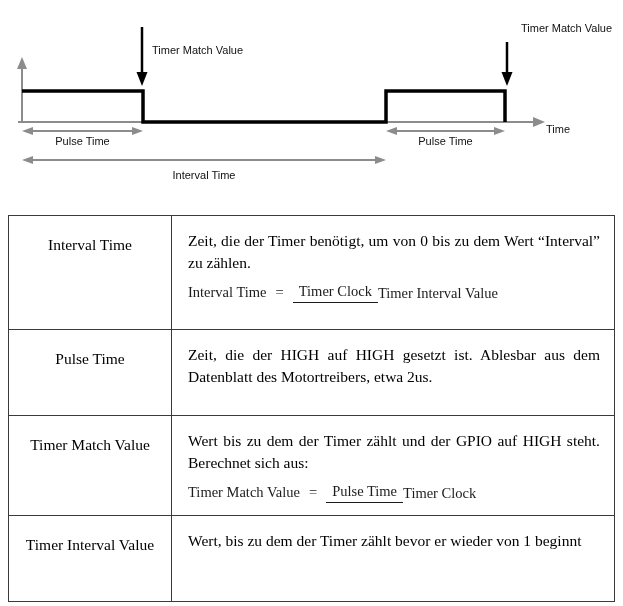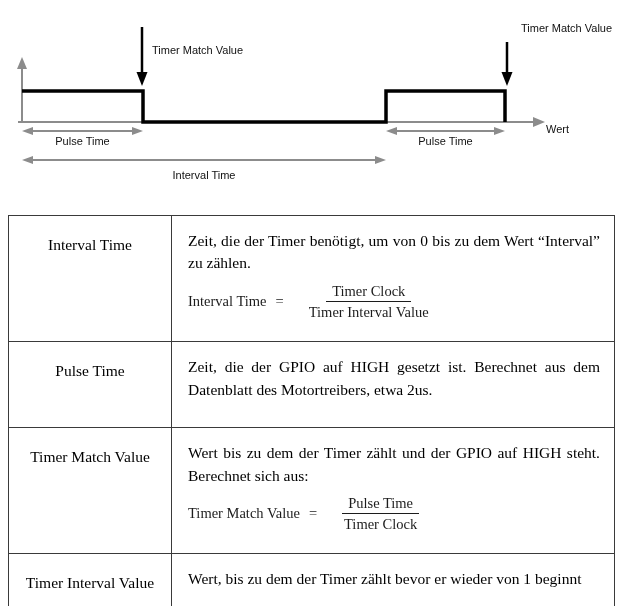--- a/index.html
+++ b/index.html
@@ -14,26 +14,26 @@
   .lbl-pt1{left:0;top:135px;width:165px;text-align:center;}
   .lbl-pt2{left:386px;top:135px;width:119px;text-align:center;}
   .lbl-int{left:22px;top:169px;width:364px;text-align:center;}
   .lbl-time{left:546px;top:123px;}
 
   
   table.defs{border-collapse:collapse;width:607px;margin:10px 0 0 8px;table-layout:fixed;
     font-family:"Liberation Serif",serif;font-size:15.5px;color:#000;}
   table.defs td{border:1px solid #3a3a3a;vertical-align:top;}
   td.term{width:134px;text-align:center;padding:18px 14px 8px;line-height:1.4;}
-  td.def{padding:14px 14px 20px 16px;text-align:justify;line-height:1.45;}
+  td.def{padding:14px 14px 12px 16px;text-align:justify;line-height:1.45;}
   tr.r0{height:114px;} tr.r1{height:86px;} tr.r2{height:100px;} tr.r3{height:86px;}
 
   
   .formula{display:flex;align-items:center;gap:9px;margin-top:7px;font-size:14.5px;color:#1c1c1c;text-align:center;}
-  .frac{display:inline-flex;flex-direction:column;align-items:center;line-height:1.25;margin-left:16px;}
+  .frac{display:inline-flex;flex-direction:row;align-items:center;line-height:1.25;}
   .frac .num{padding:0 6px 1px;border-bottom:1px solid #1c1c1c;}
   .frac .den{padding-top:1px;}
 </style>
 </head>
 <body>
 
 <div class="diagram">
   <svg width="623" height="205" viewBox="0 0 623 205">
 
     <line x1="22" y1="122" x2="22" y2="66" stroke="#8c8c8c" stroke-width="2"></line>
@@ -61,21 +61,21 @@
     <line x1="28" y1="160" x2="380" y2="160" stroke="#8c8c8c" stroke-width="1.8"></line>
     <polygon points="22,160 33,156 33,164" fill="#8c8c8c"></polygon>
     <polygon points="386,160 375,156 375,164" fill="#8c8c8c"></polygon>
   </svg>
 
   <div class="dlabel lbl-tmv1">Timer Match Value</div>
   <div class="dlabel lbl-tmv2">Timer Match Value</div>
   <div class="dlabel lbl-pt1">Pulse Time</div>
   <div class="dlabel lbl-pt2">Pulse Time</div>
   <div class="dlabel lbl-int">Interval Time</div>
-  <div class="dlabel lbl-time">Wert</div>
+  <div class="dlabel lbl-time">Time</div>
 </div>
 
 <table class="defs">
   <tbody>
       <tr class="r0">
     <td class="term">
       <span>Interval Time</span>
     </td>
     <td class="def">
       <span>Zeit, die der Timer benötigt, um von 0 bis zu dem Wert “Interval” zu zählen.</span>
@@ -88,21 +88,21 @@
         </span>
       </div>
     </td>
   </tr>
 
   <tr class="r1">
     <td class="term">
       <span>Pulse Time</span>
     </td>
     <td class="def">
-      <span>Zeit, die der GPIO auf HIGH gesetzt ist. Berechnet aus dem Datenblatt des Motortreibers, etwa 2us.</span>
+      <span>Zeit, die der HIGH auf HIGH gesetzt ist. Ablesbar aus dem Datenblatt des Motortreibers, etwa 2us.</span>
     </td>
   </tr>
 
   <tr class="r2">
     <td class="term">
       <span>Timer Match Value</span>
     </td>
     <td class="def">
       <span>Wert bis zu dem der Timer zählt und der GPIO auf HIGH steht. Berechnet sich aus:</span>
       <div class="formula">

